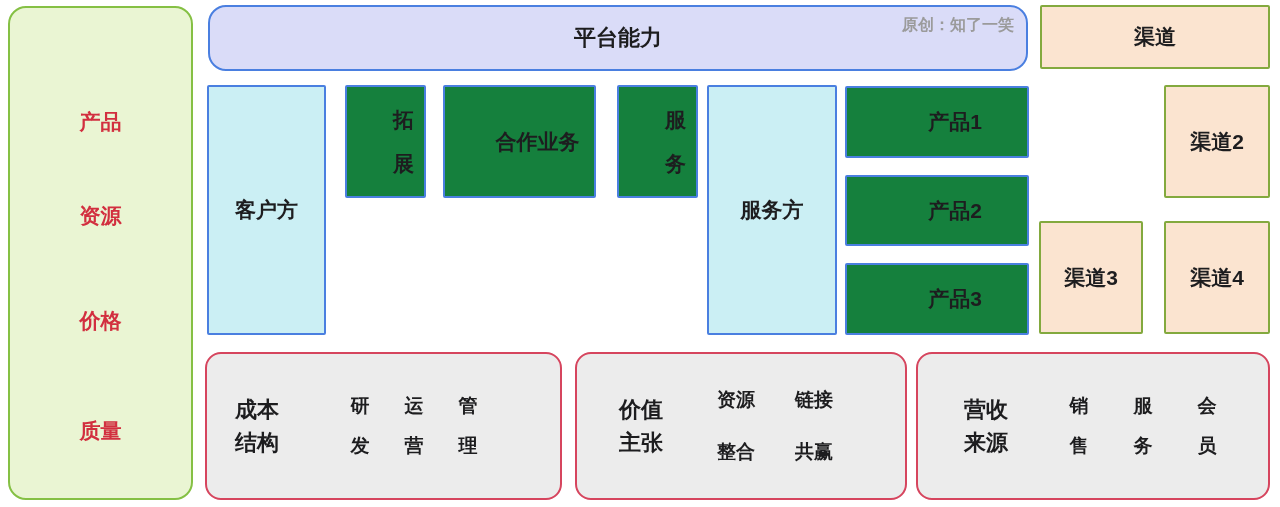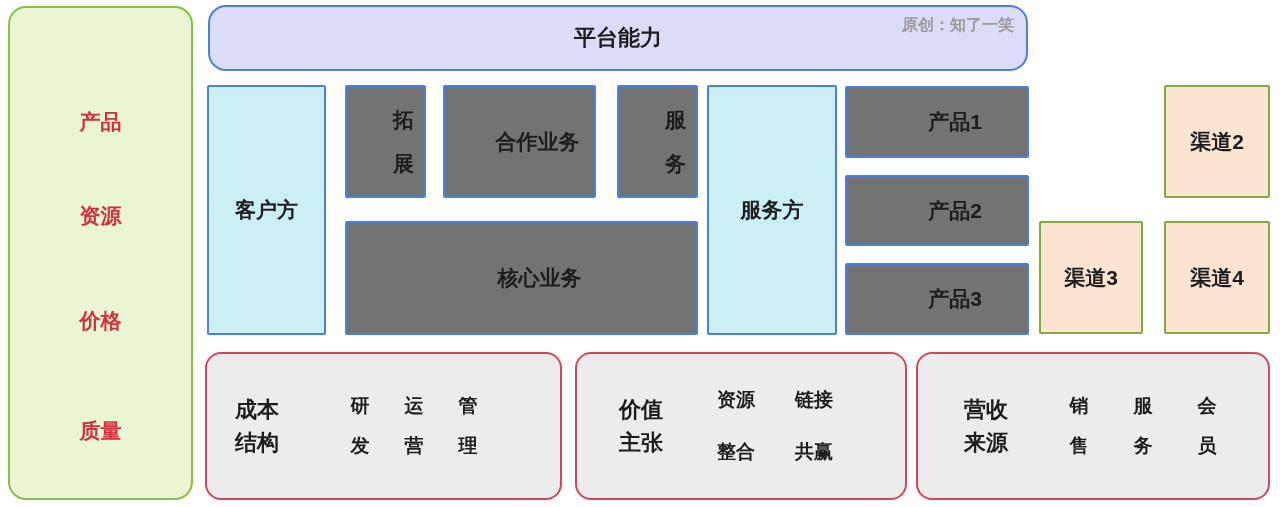--- a/index.html
+++ b/index.html
@@ -43,21 +43,21 @@
     position: absolute; right: 12px; top: 8px;
     font-size: 16px; font-weight: bold; color: #9b9b9b;
   }
   
   .box {
     position: absolute;
     display: flex; align-items: center; justify-content: center;
     font-size: 21px; font-weight: bold; color: #1d1d1f;
     border-radius: 2px;
   }
-  .lavender { background: #737373; border: 2px solid #4a7fe0; padding-left: 36px; }
+  .lavender { background: #15803d; border: 2px solid #4a7fe0; padding-left: 36px; }
   .cyan     { background: #cbeff4; border: 2px solid #4a7fe0; }
   .peach    { background: #fbe4d0; border: 2px solid #83a93e; }
   .vtext {
     width: 26px; text-align: center;
     word-break: break-all; line-height: 44px;
   }
   
   .gray-box {
     position: absolute; top: 352px; height: 148px;
     background: #ececec;
@@ -90,34 +90,34 @@
     <div class="need-item" style="top:194px">资源</div>
     <div class="need-item" style="top:299px">价格</div>
     <div class="need-item" style="top:409px">质量</div>
   </div>
 
   <div class="banner">
     <span class="banner-text">平台能力</span>
     <span class="watermark">原创：知了一笑</span>
   </div>
 
+  <div class="box peach" style="left:1040px; top:5px; width:230px; height:64px;">渠道</div>
 
   <div class="box cyan" style="left:207px; top:85px; width:119px; height:250px;">客户方</div>
 
   <div class="box lavender" style="left:345px; top:85px; width:81px; height:113px;">
     <span class="vtext">拓展</span>
   </div>
 
   <div class="box lavender" style="left:443px; top:85px; width:153px; height:113px;">合作业务</div>
 
   <div class="box lavender" style="left:617px; top:85px; width:81px; height:113px;">
     <span class="vtext">服务</span>
   </div>
 
-  <div class="box lavender" style="left:345px; top:221px; width:353px; height:114px;">核心业务</div>
 
   <div class="box cyan" style="left:707px; top:85px; width:130px; height:250px;">服务方</div>
 
   <div class="box lavender" style="left:845px; top:86px; width:184px; height:72px;">产品1</div>
   <div class="box lavender" style="left:845px; top:175px; width:184px; height:71px;">产品2</div>
   <div class="box lavender" style="left:845px; top:263px; width:184px; height:72px;">产品3</div>
 
   <div class="box peach" style="left:1164px; top:85px; width:106px; height:113px;">渠道2</div>
   <div class="box peach" style="left:1039px; top:221px; width:104px; height:113px;">渠道3</div>
   <div class="box peach" style="left:1164px; top:221px; width:106px; height:113px;">渠道4</div>

